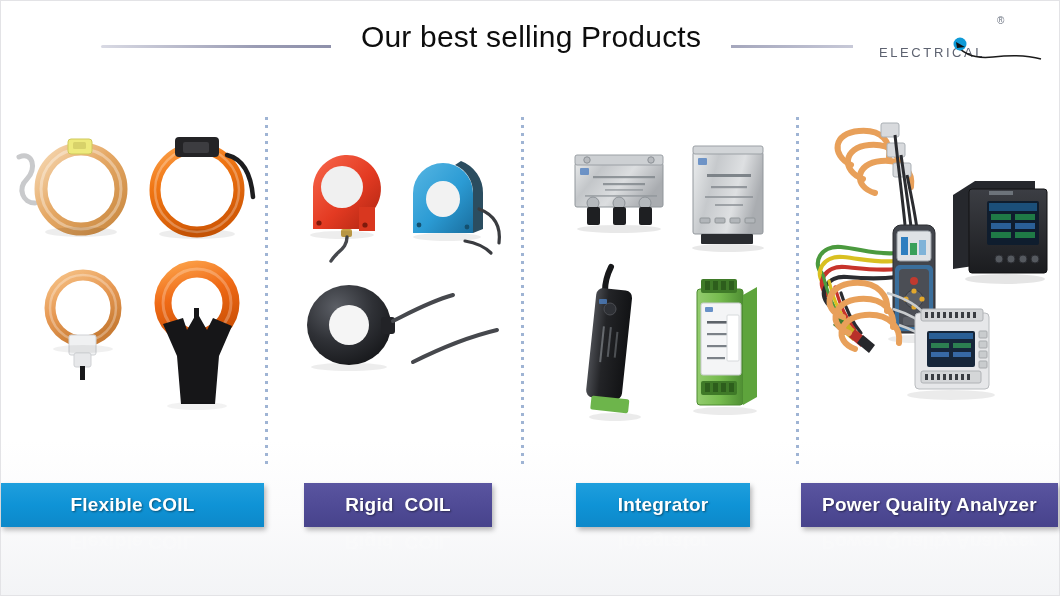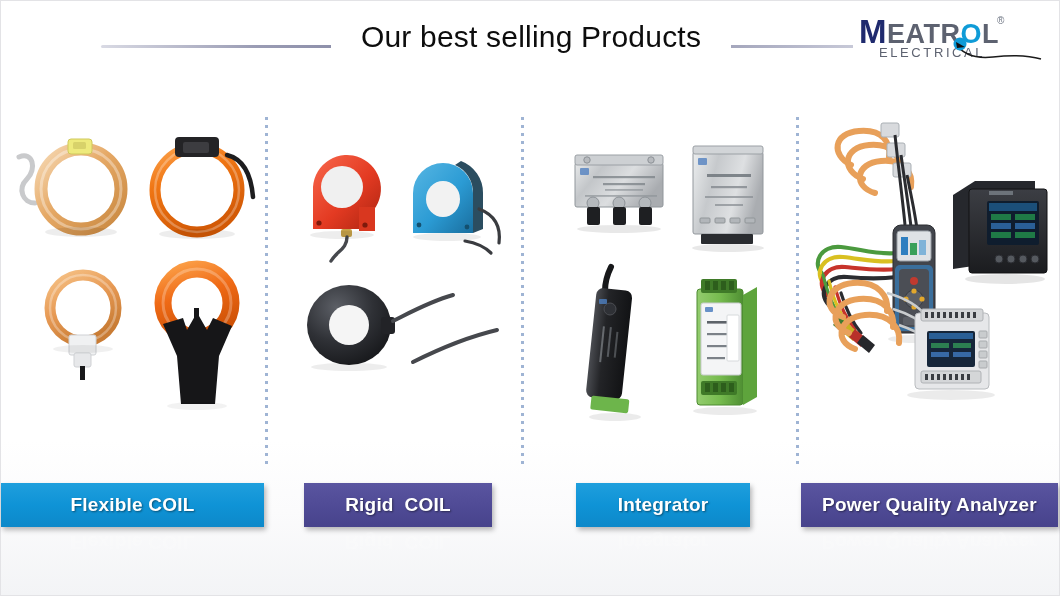--- a/index.html
+++ b/index.html
@@ -115,23 +115,20 @@
 <div class="slide">
 
   <div class="header">
     <div class="header-rule"></div>
     <div class="title-bg"></div>
     <div class="title">Our best selling Products</div>
   </div>
 
   <div class="logo">
     <div class="logo-bg"></div>
-    <div class="logo-main">
-      <span class="logo-m">M</span><span class="logo-rest">EATR</span><span class="logo-o">O</span><span class="logo-rest">L</span>
-    </div>
     <div class="logo-reg">®</div>
     <div class="logo-sub">ELECTRICAL</div>
     <svg class="logo-swoosh" viewBox="0 0 90 26">
       <path d="M2 6 C10 18 22 22 40 20 C58 18 74 18 88 22" fill="none" stroke="#1b1b1b" stroke-width="1.4"></path>
       <circle cx="7" cy="7" r="6.5" fill="#0f9bd7"></circle>
       <path d="M3 5 L12 10 L4 11 Z" fill="#111"></path>
     </svg>
   </div>
 
   <div class="divider d1"></div>

